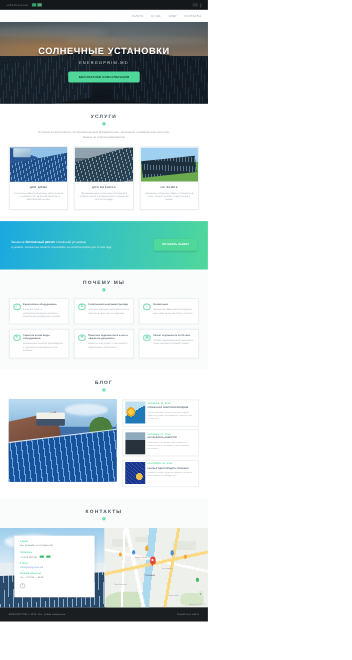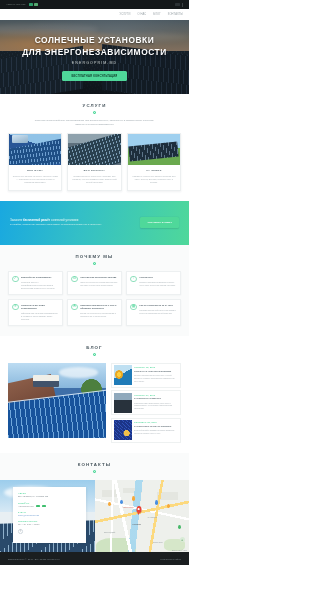--- a/index.html
+++ b/index.html
@@ -399,21 +399,20 @@
   <div class="hero">
     <div class="sky"></div>
     <div class="cloudA"></div>
     <div class="cloudB"></div>
     <div class="panels"></div>
     <div class="panelL"></div>
     <div class="panelR"></div>
     <div class="veil"></div>
     <div class="hero-inner">
       <div class="h-line">СОЛНЕЧНЫЕ УСТАНОВКИ</div>
-      <div class="h-line">ДЛЯ ЭНЕРГОНЕЗАВИСИМОСТИ</div>
       <div class="h-sub">ENERGOPRIM.MD</div>
       <div class="hero-btn">БЕСПЛАТНАЯ КОНСУЛЬТАЦИЯ</div>
     </div>
   </div>
 
   <div class="sec white">
     <div class="sec-title">УСЛУГИ</div>
     <div class="sec-deco">
         <i></i>
       </div>

